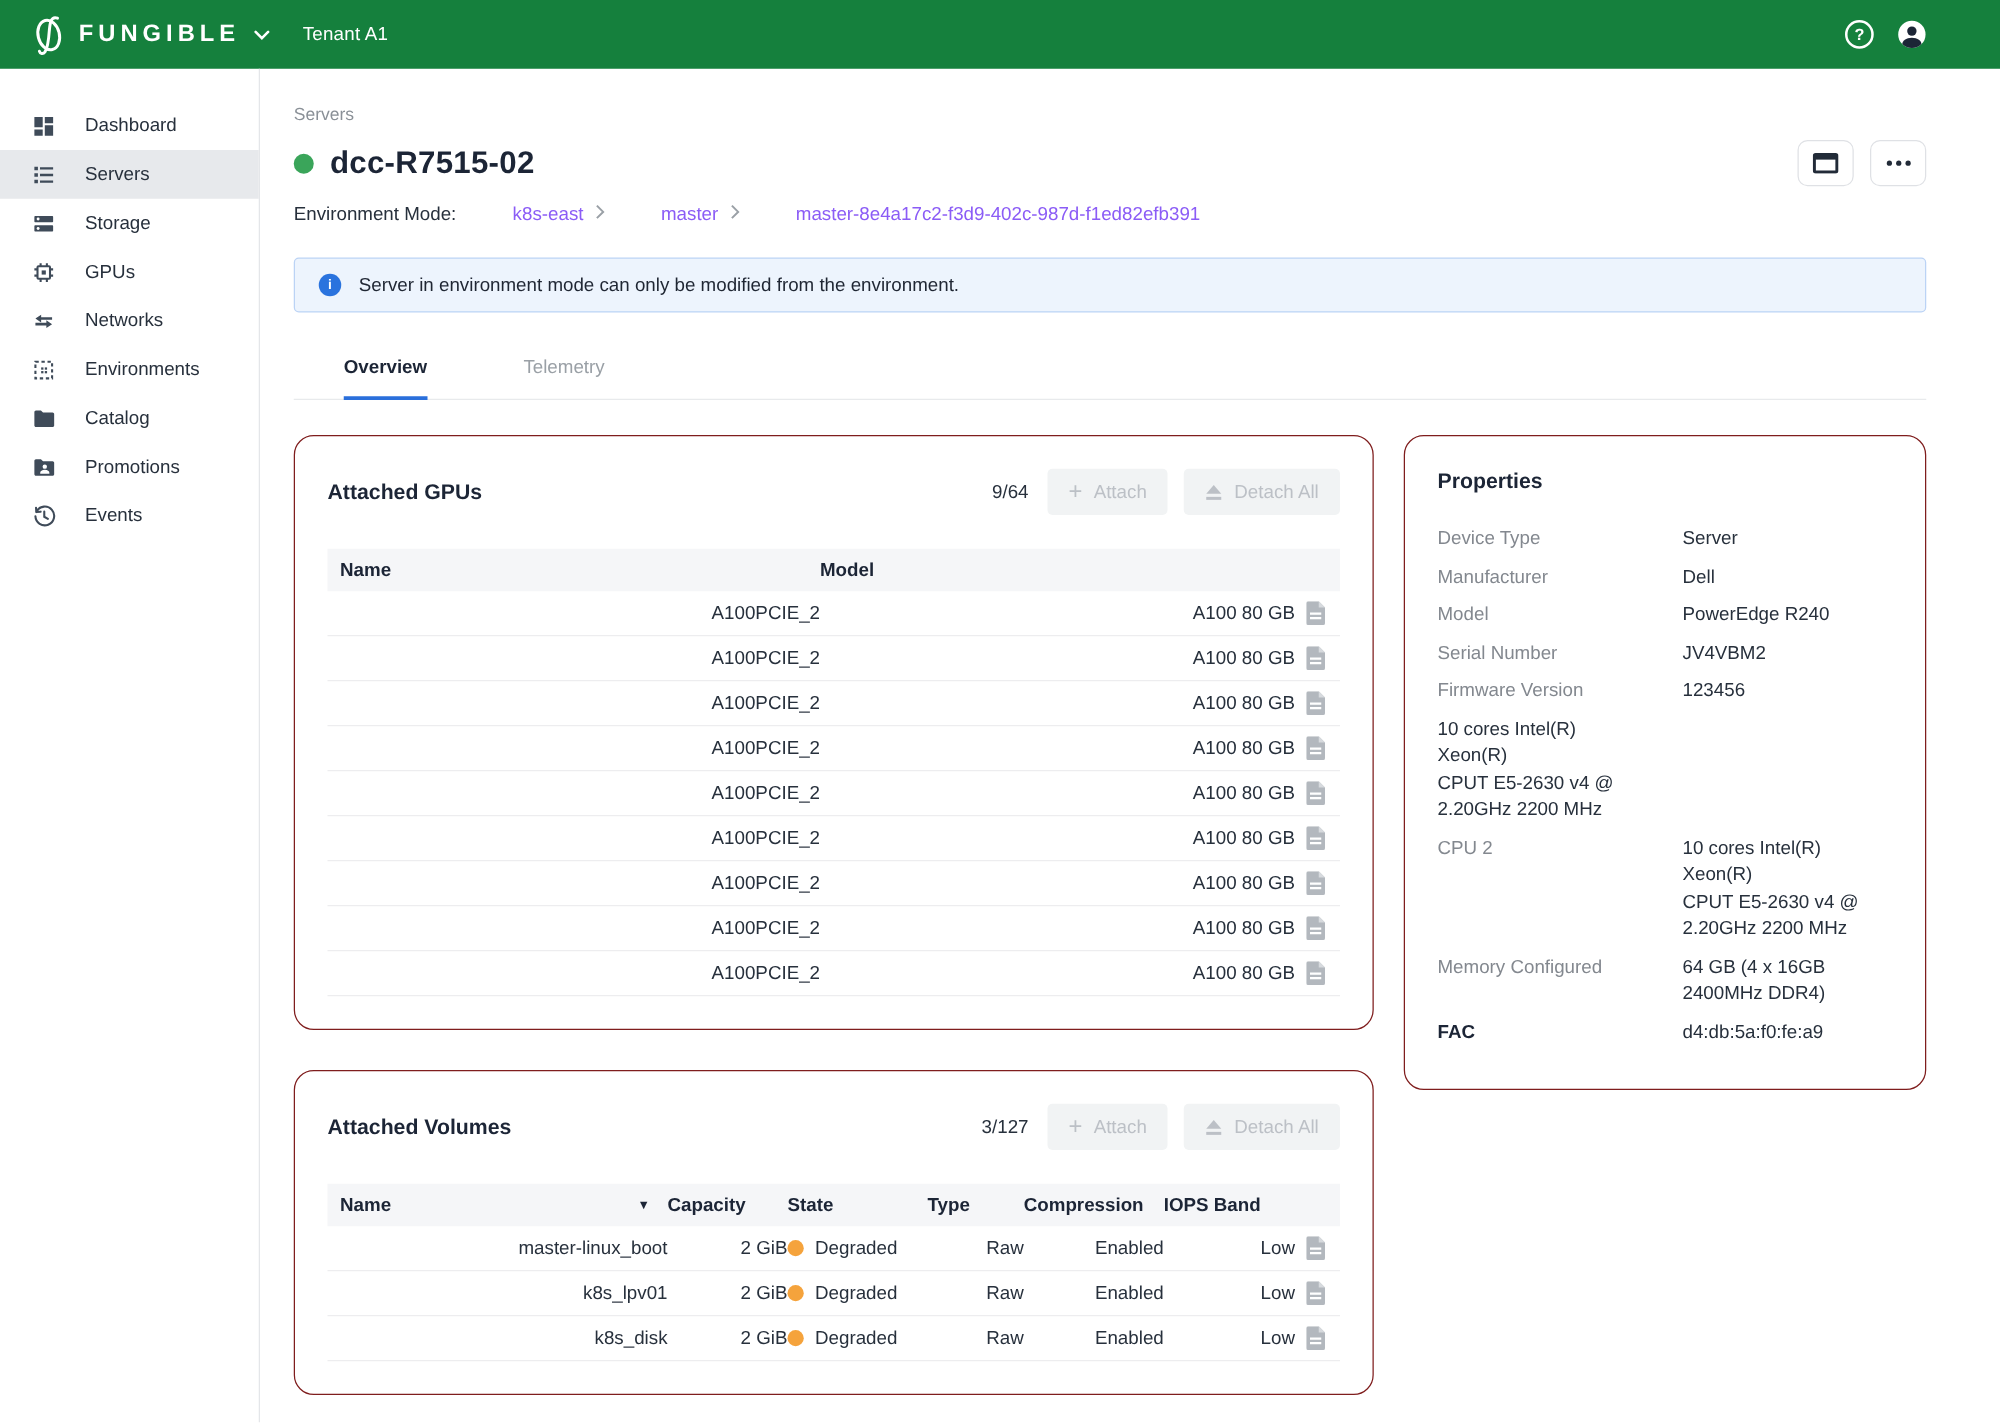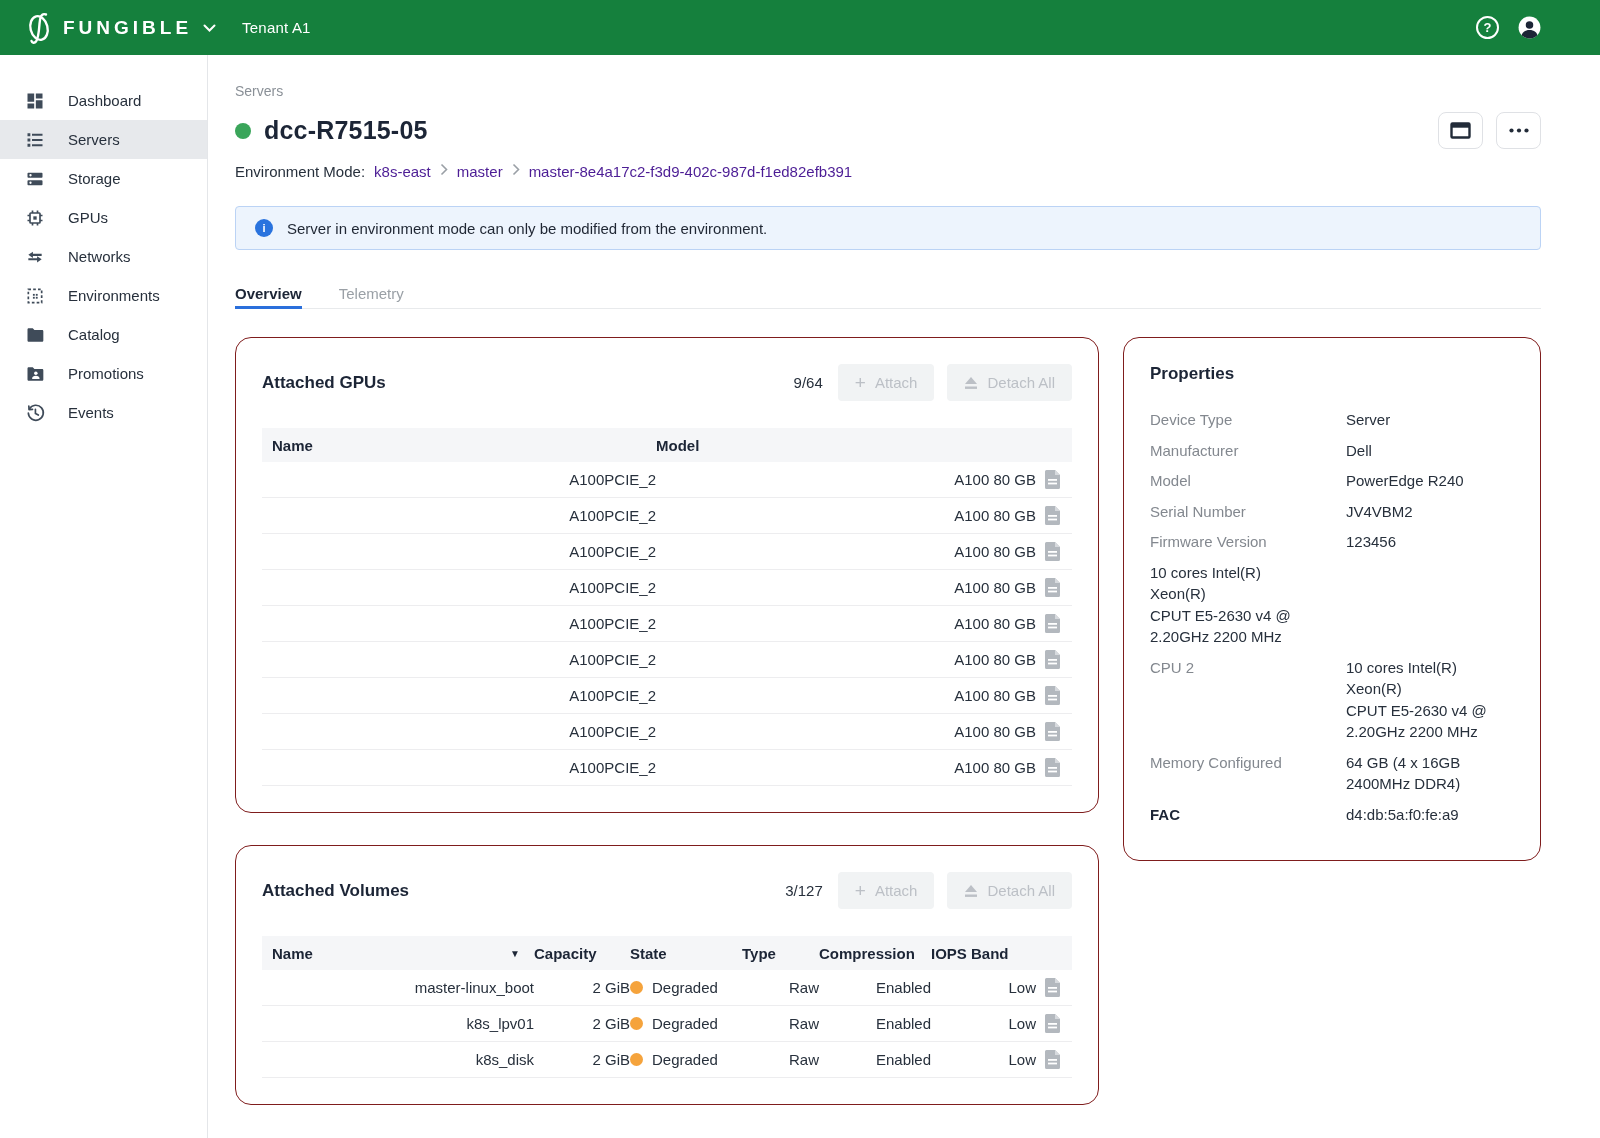--- a/index.html
+++ b/index.html
@@ -35,35 +35,35 @@
   .title-row { display:flex; align-items:center; margin-top:13px; }
   .status-dot { width:16px; height:16px; border-radius:50%; background:#3aa55a;
     margin-right:13px; }
   .page-title { font-size:25px; font-weight:700; color:#1c2536; letter-spacing:.2px; }
   .title-actions { margin-left:auto; display:flex; gap:13px; }
   .icon-btn { width:45px; height:37px; border:1px solid #dfe1e5; border-radius:8px;
     background:#fff; display:flex; align-items:center; justify-content:center;
     cursor:pointer; }
   .env-row { margin-top:14px; font-size:15px; display:flex; gap:9px; }
   .env-label { color:#27303c; }
-  .env-link { color:#4c1d95; text-decoration:none; cursor:pointer; }
+  .env-link { color:#8b5cf6; text-decoration:none; cursor:pointer;margin-left:36px; }
   .env-sep { display:flex; }
 
   
   .banner { margin-top:26px; height:44px; background:#edf4fd; border:1px solid #bbd3f5;
     border-radius:4px; display:flex; align-items:center; padding:0 19px; gap:14px; }
   .info-icon { width:18px; height:18px; border-radius:50%; background:#2a73de; color:#fff;
     font-size:11px; font-weight:700; display:flex; align-items:center;
     justify-content:center; flex:0 0 18px; }
   .banner-text { font-size:15px; color:#1f2633; }
 
   
   .tabs { margin-top:35px; display:flex; gap:37px; border-bottom:1px solid #e8eaec; }
-  .tab { padding-bottom:4px; font-size:15px; color:#9aa0a6; cursor:pointer;
-    border-bottom:3px solid transparent; margin-bottom:-1px; }
+  .tab { padding-bottom:15px; font-size:15px; color:#9aa0a6; cursor:pointer;
+    border-bottom:3px solid transparent; margin-bottom:-1px;margin-left:40px; }
   .tab.active { color:#1c2536; font-weight:700; border-bottom-color:#2a6fdb; }
 
   
   .main { display:flex; gap:24px; margin-top:28px; align-items:flex-start; }
   .col-left { width:864px; flex:0 0 864px; }
   .card { border:1px solid #7f1d1d; border-radius:16px; padding:26px; background:#fff; }
   .card + .card { margin-top:32px; }
   .card-head { display:flex; align-items:center; }
   .card-title { font-size:17px; font-weight:700; color:#1c2536; }
   .card-count { margin-left:auto; font-size:15px; color:#27303c; margin-right:15px; }
@@ -202,21 +202,21 @@
       <span>Events</span>
     </div>
   </nav>
 
   <main class="content">
 
     <div class="breadcrumb">Servers</div>
 
     <div class="title-row">
       <span class="status-dot"></span>
-      <h1 class="page-title">dcc-R7515-05</h1>
+      <h1 class="page-title">dcc-R7515-02</h1>
       <div class="title-actions">
         <button class="icon-btn">
           <svg width="21" height="17" viewBox="0 0 21 17" fill="none">
             <rect x="1.5" y="1.5" width="18" height="14" rx="1" stroke="#222b38" stroke-width="2.4"></rect>
             <rect x="1.5" y="1.5" width="18" height="4.2" fill="#222b38"></rect>
             </svg>
         </button>
         <button class="icon-btn">
           <svg width="20" height="5" viewBox="0 0 20 5">
             <circle cx="2.5" cy="2.5" r="2.1" fill="#222b38"></circle>

